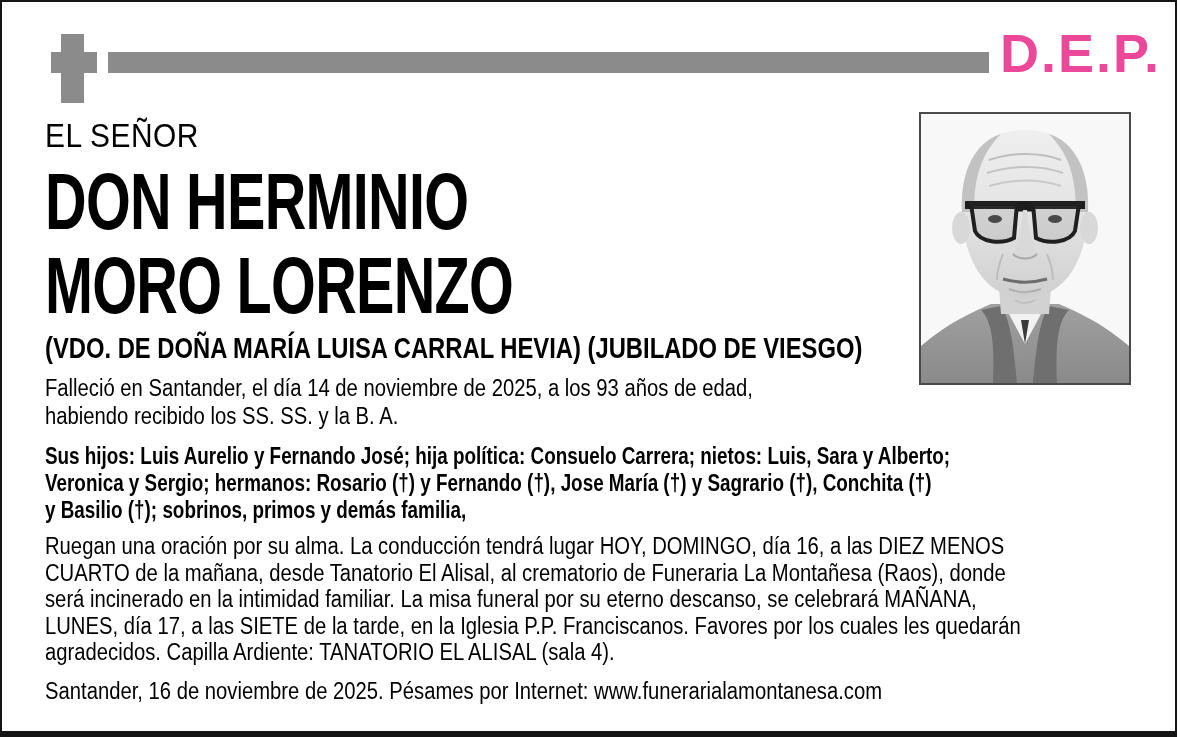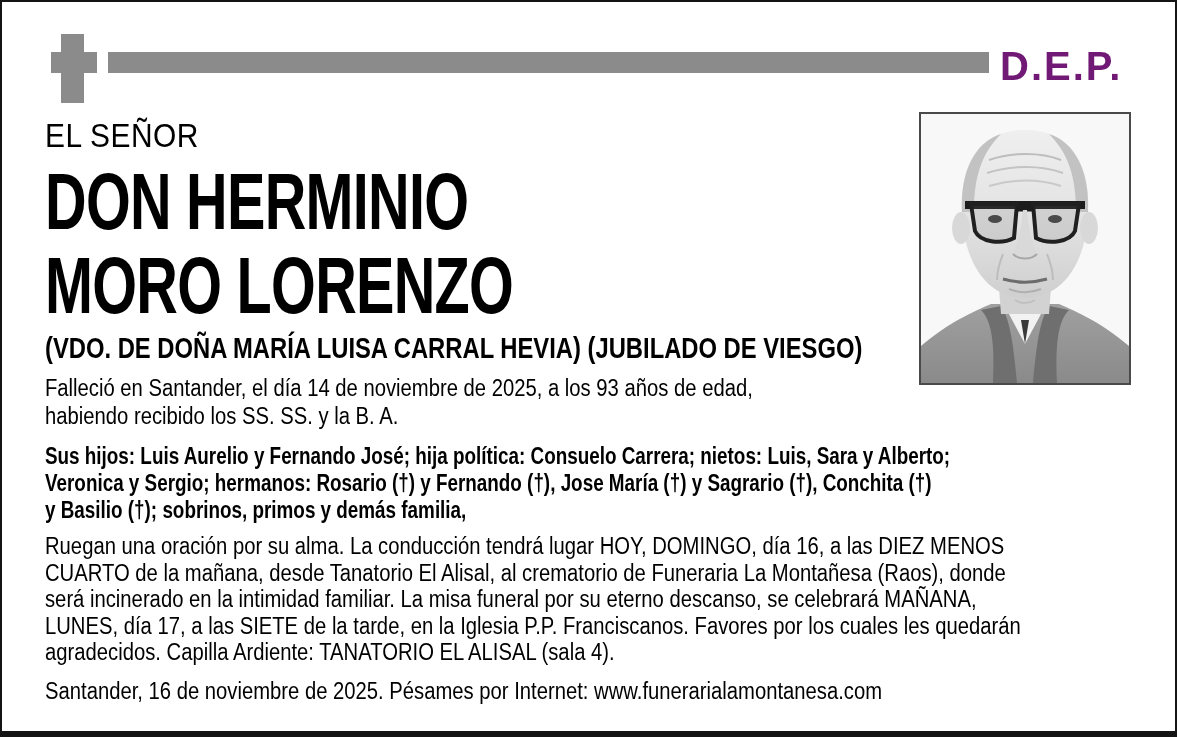--- a/index.html
+++ b/index.html
@@ -15,22 +15,22 @@
     border:2px solid #141414; border-bottom-width:6px;
     pointer-events:none; box-sizing:border-box;
   }
   
   .cross-v { position:absolute; left:61px; top:34px; width:23px; height:69px; background:#8b8b8b; }
   .cross-h { position:absolute; left:51px; top:52px; width:46px; height:21px; background:#8b8b8b; }
   
   .rule { position:absolute; left:108px; top:52px; width:881px; height:21px; background:#8b8b8b; }
   
   .dep {
-    position:absolute; left:1000px; top:44px;
-    font-size:40px; font-weight:bold; color:#701a75; letter-spacing:2px;
+    position:absolute; left:1000px; top:22px;
+    font-size:54px; font-weight:bold; color:#ec4899; letter-spacing:2px;
     white-space:nowrap;
   }
   
   .photo {
     position:absolute; left:919px; top:112px; width:212px; height:273px;
     border:2px solid #4a4a4a; box-sizing:border-box; background:#f8f8f8; overflow:hidden;
   }
   .photo svg { display:block; width:100%; height:100%; }
   
   .block { position:absolute; left:45px; white-space:nowrap; }

